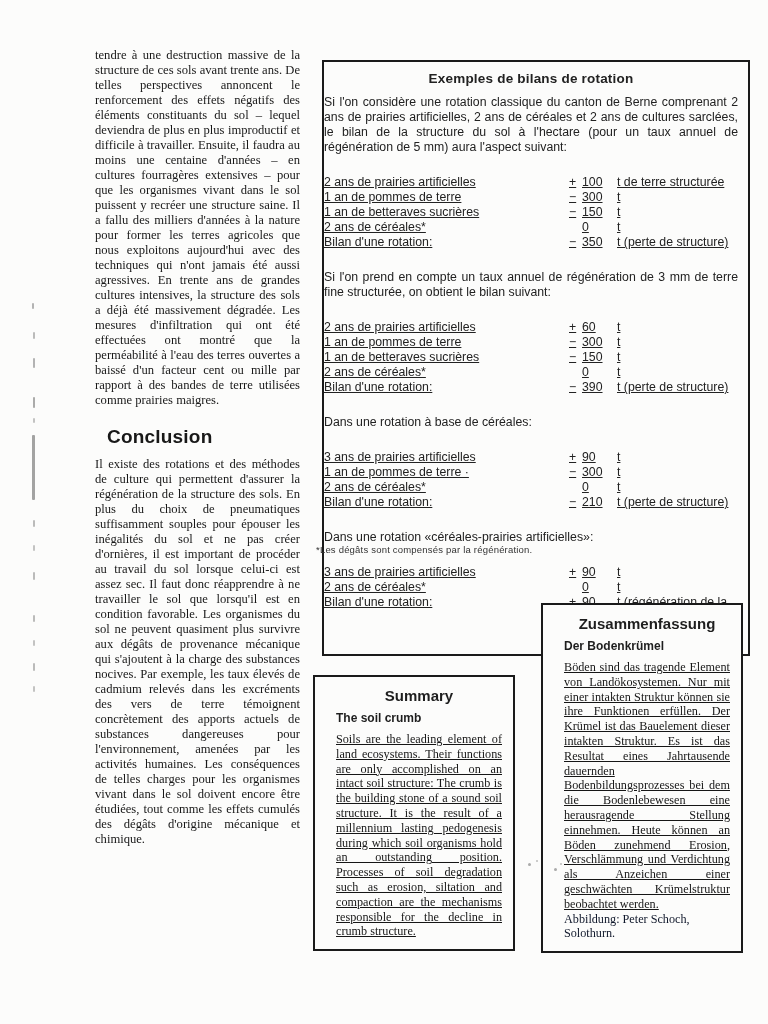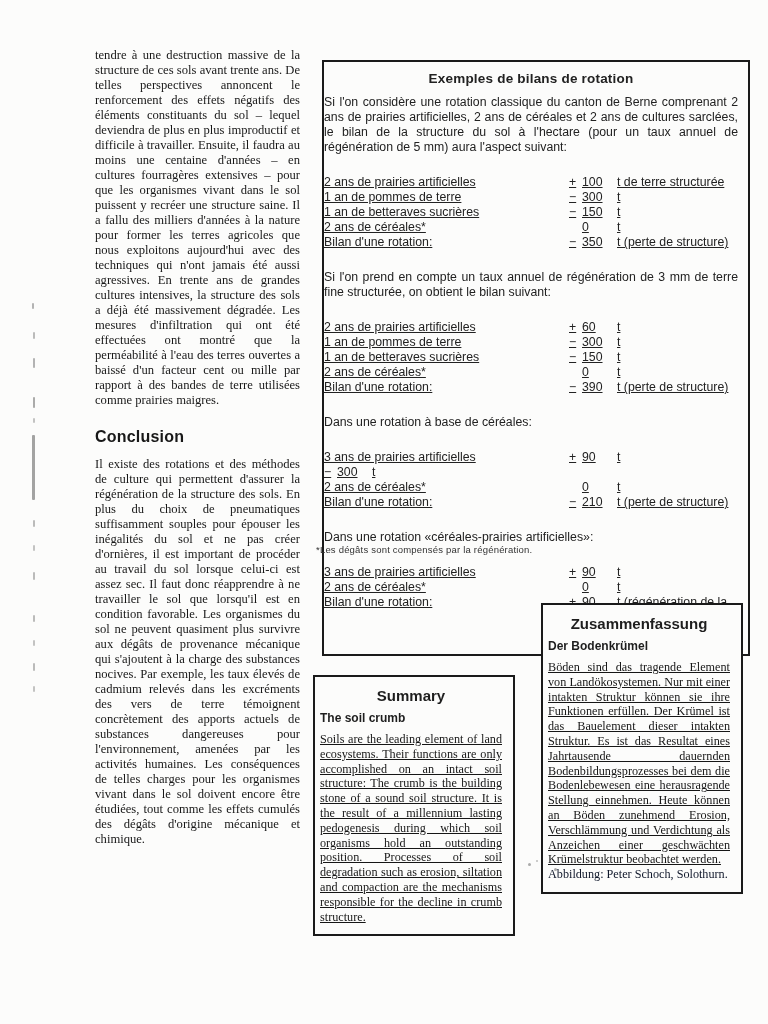--- a/index.html
+++ b/index.html
@@ -14,22 +14,22 @@
   }
   
   .left-col{
     position:absolute;left:95px;top:48px;width:205px;
     font-size:12.6px;line-height:15px;text-align:justify;
     color:#181818;
   }
   .left-col p{margin:0;}
   .conclusion-h{
     font-family:"Liberation Sans", sans-serif;
-    font-weight:bold;font-size:16px;letter-spacing:.2px;
-    margin:21px 0 13px 0;text-align:left;
+    font-weight:bold;font-size:19px;letter-spacing:.2px;
+    margin:21px 0 13px 12px;text-align:left;
   }
   
   .rotation-box{
     position:absolute;left:322px;top:60px;width:428px;
     border:2px solid #1a1a1a;
     padding:7px 10px 9px 0;
     box-sizing:border-box;
     font-family:"Liberation Sans", sans-serif;
     font-size:12.3px;line-height:15px;
     color:#222;
@@ -52,21 +52,21 @@
     position:absolute;left:316px;top:544px;
     font-family:"Liberation Sans", sans-serif;
     font-size:9.5px;color:#333;letter-spacing:.2px;
   }
   
   .abs-box{
     position:absolute;
     border:2px solid #1a1a1a;
     box-sizing:border-box;
     background:#fcfcfb;
-    padding:8px 11px 10px 5px;
+    padding:8px 11px 10px 21px;
   }
   .summary-box{left:313px;top:631px;width:202px;margin-top:44px;}
   .zusammen-box{left:541px;top:603px;width:202px;}
   .abs-box .b-title{
     font-family:"Liberation Sans", sans-serif;
     font-weight:bold;font-size:15px;text-align:center;
     margin:2px 0 7px 0;
   }
   .abs-box .b-subtitle{
     font-family:"Liberation Sans", sans-serif;
@@ -195,20 +195,21 @@
     <div class="t-block">
       <div class="t-row">
         <span class="t-label">3 ans de prairies artificielles</span>
         <span class="t-value">
             <span class="t-sign">+</span>
             <span class="t-amt">90</span>
             <span class="t-note">t</span>
           </span>
       </div>
       <div class="t-row">
+        <span class="t-label">1 an de pommes de terre ·</span>
         <span class="t-value">
             <span class="t-sign">−</span>
             <span class="t-amt">300</span>
             <span class="t-note">t</span>
           </span>
       </div>
       <div class="t-row">
         <span class="t-label">2 ans de céréales*</span>
         <span class="t-value">
             <span class="t-sign"></span>

